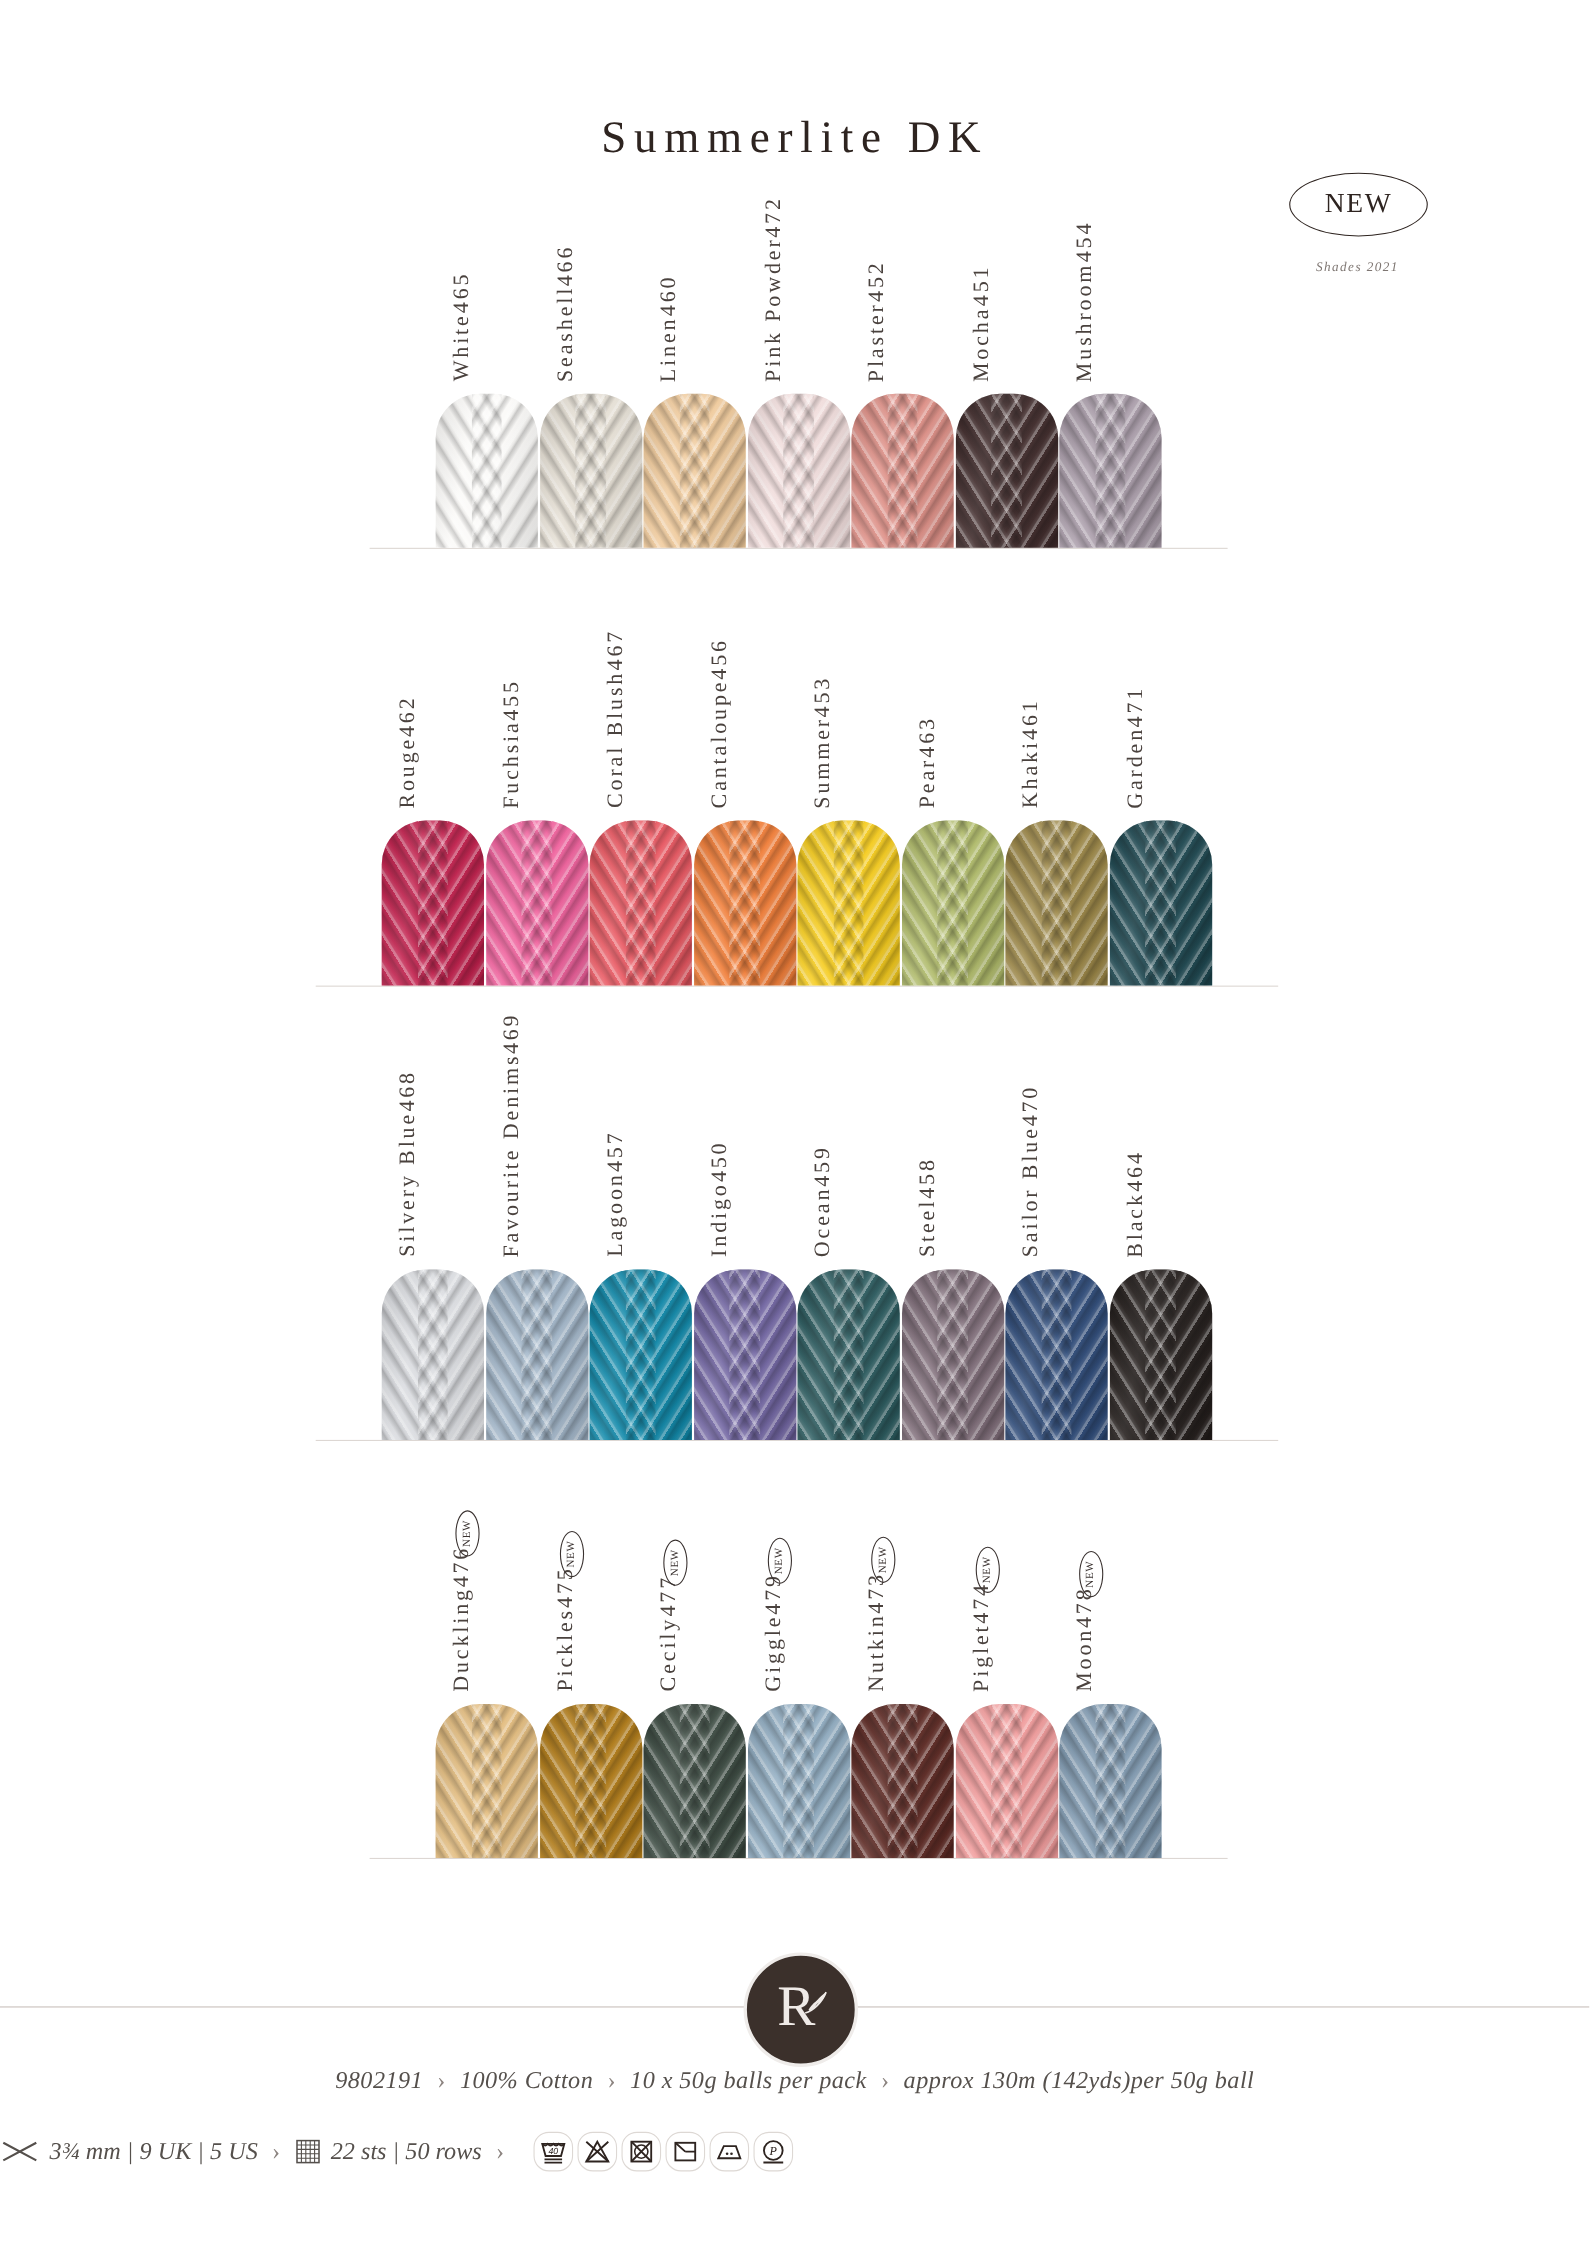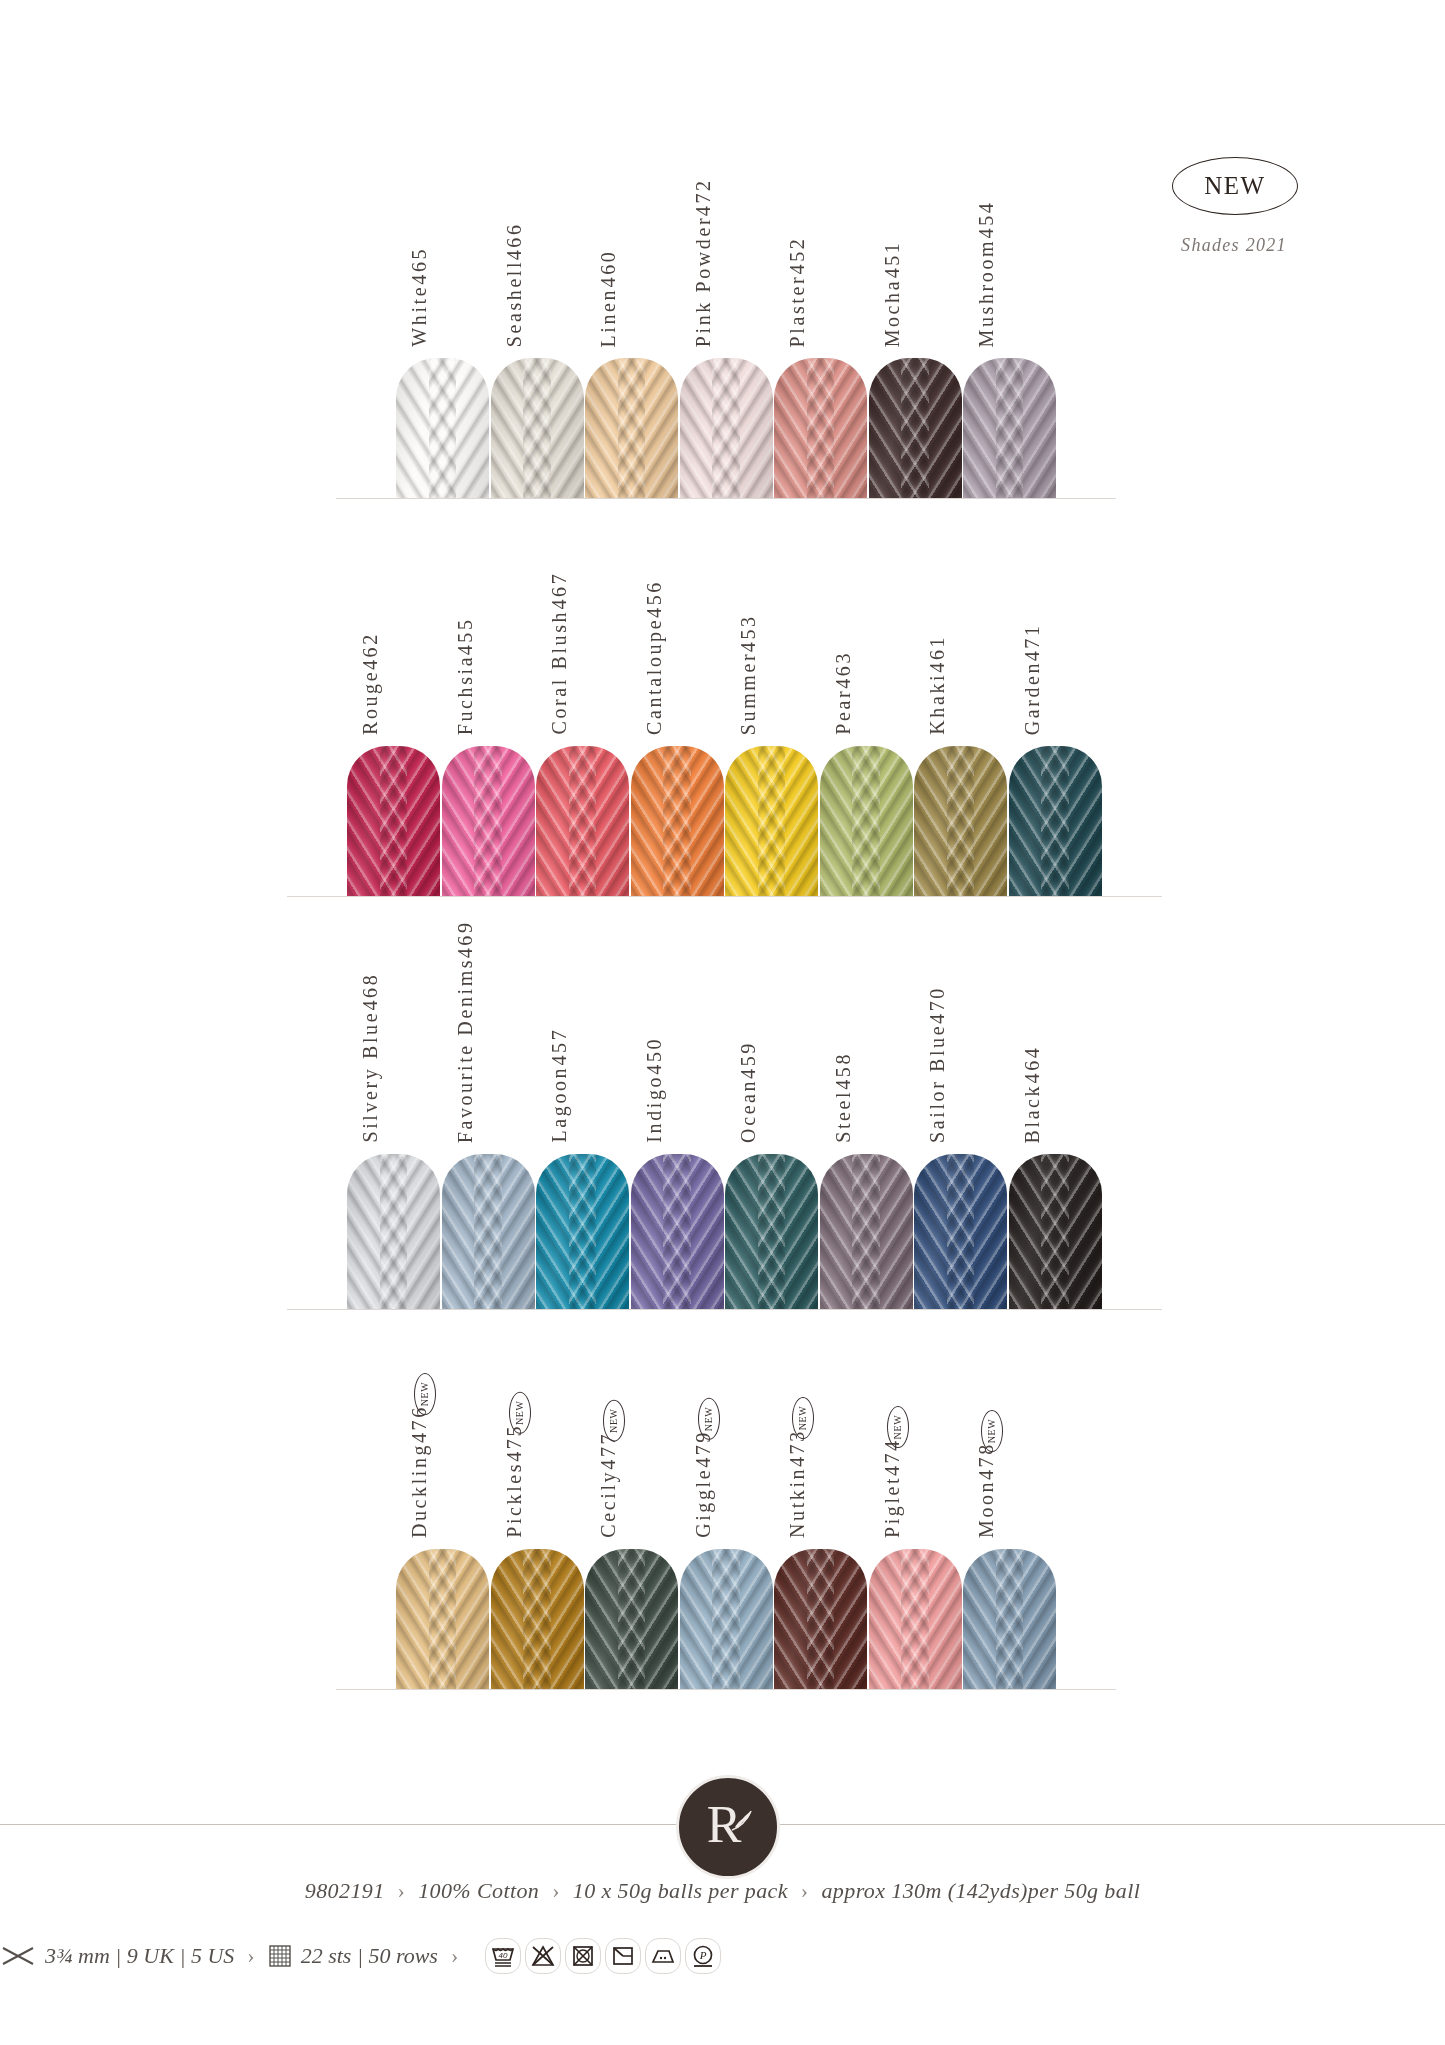--- a/index.html
+++ b/index.html
@@ -20,21 +20,21 @@
     font-size:21px;font-style:italic;color:#9b9490;letter-spacing:1.2px;
   }
   .new-badge{
     position:absolute;top:157px;left:1172px;width:124px;height:56px;
     border:1.6px solid #2e2420;border-radius:50%;
     display:flex;align-items:center;justify-content:center;
     font-size:25px;letter-spacing:1.5px;color:#2e2420;
   }
   .shades-year{
     position:absolute;top:235px;left:1158px;width:152px;text-align:center;
-    font-size:18px;font-style:italic;letter-spacing:1.3px;color:#7e7672;
+    font-size:12px;font-style:italic;letter-spacing:1.3px;color:#7e7672;
   }
 
   
   .row{position:absolute;left:0;width:1445px;}
   .row-inner{position:relative;margin:0 auto;}
   .baseline{
     position:absolute;height:1px;background:#ddd7d3;left:0;right:0;bottom:0;
   }
 
   .swatch{
@@ -120,20 +120,21 @@
   .care-ic{
     width:34px;height:34px;border:1px solid #ddd8d4;border-radius:14px;
     background:#fff;display:flex;align-items:center;justify-content:center;
   }
 </style>
 </head>
 <body>
 
 <div class="page">
 
+  <div class="title">Summerlite DK</div>
   <div class="new-badge">NEW</div>
   <div class="shades-year">Shades 2021</div>
 
   <div id="rows-host">
       <div class="row" style="top: 357px; height: 142px;">
         <div class="row-inner" style="width: 780px; height: 142px; margin-left: 336px; position: absolute; left: 0px;">
           <div class="baseline"></div>
           <div class="swatch" title="White 465" style="left: 60px; width: 93px; height: 140px; background: rgb(251, 250, 248);">
             <div class="yarn">
               <div class="half l"></div>

